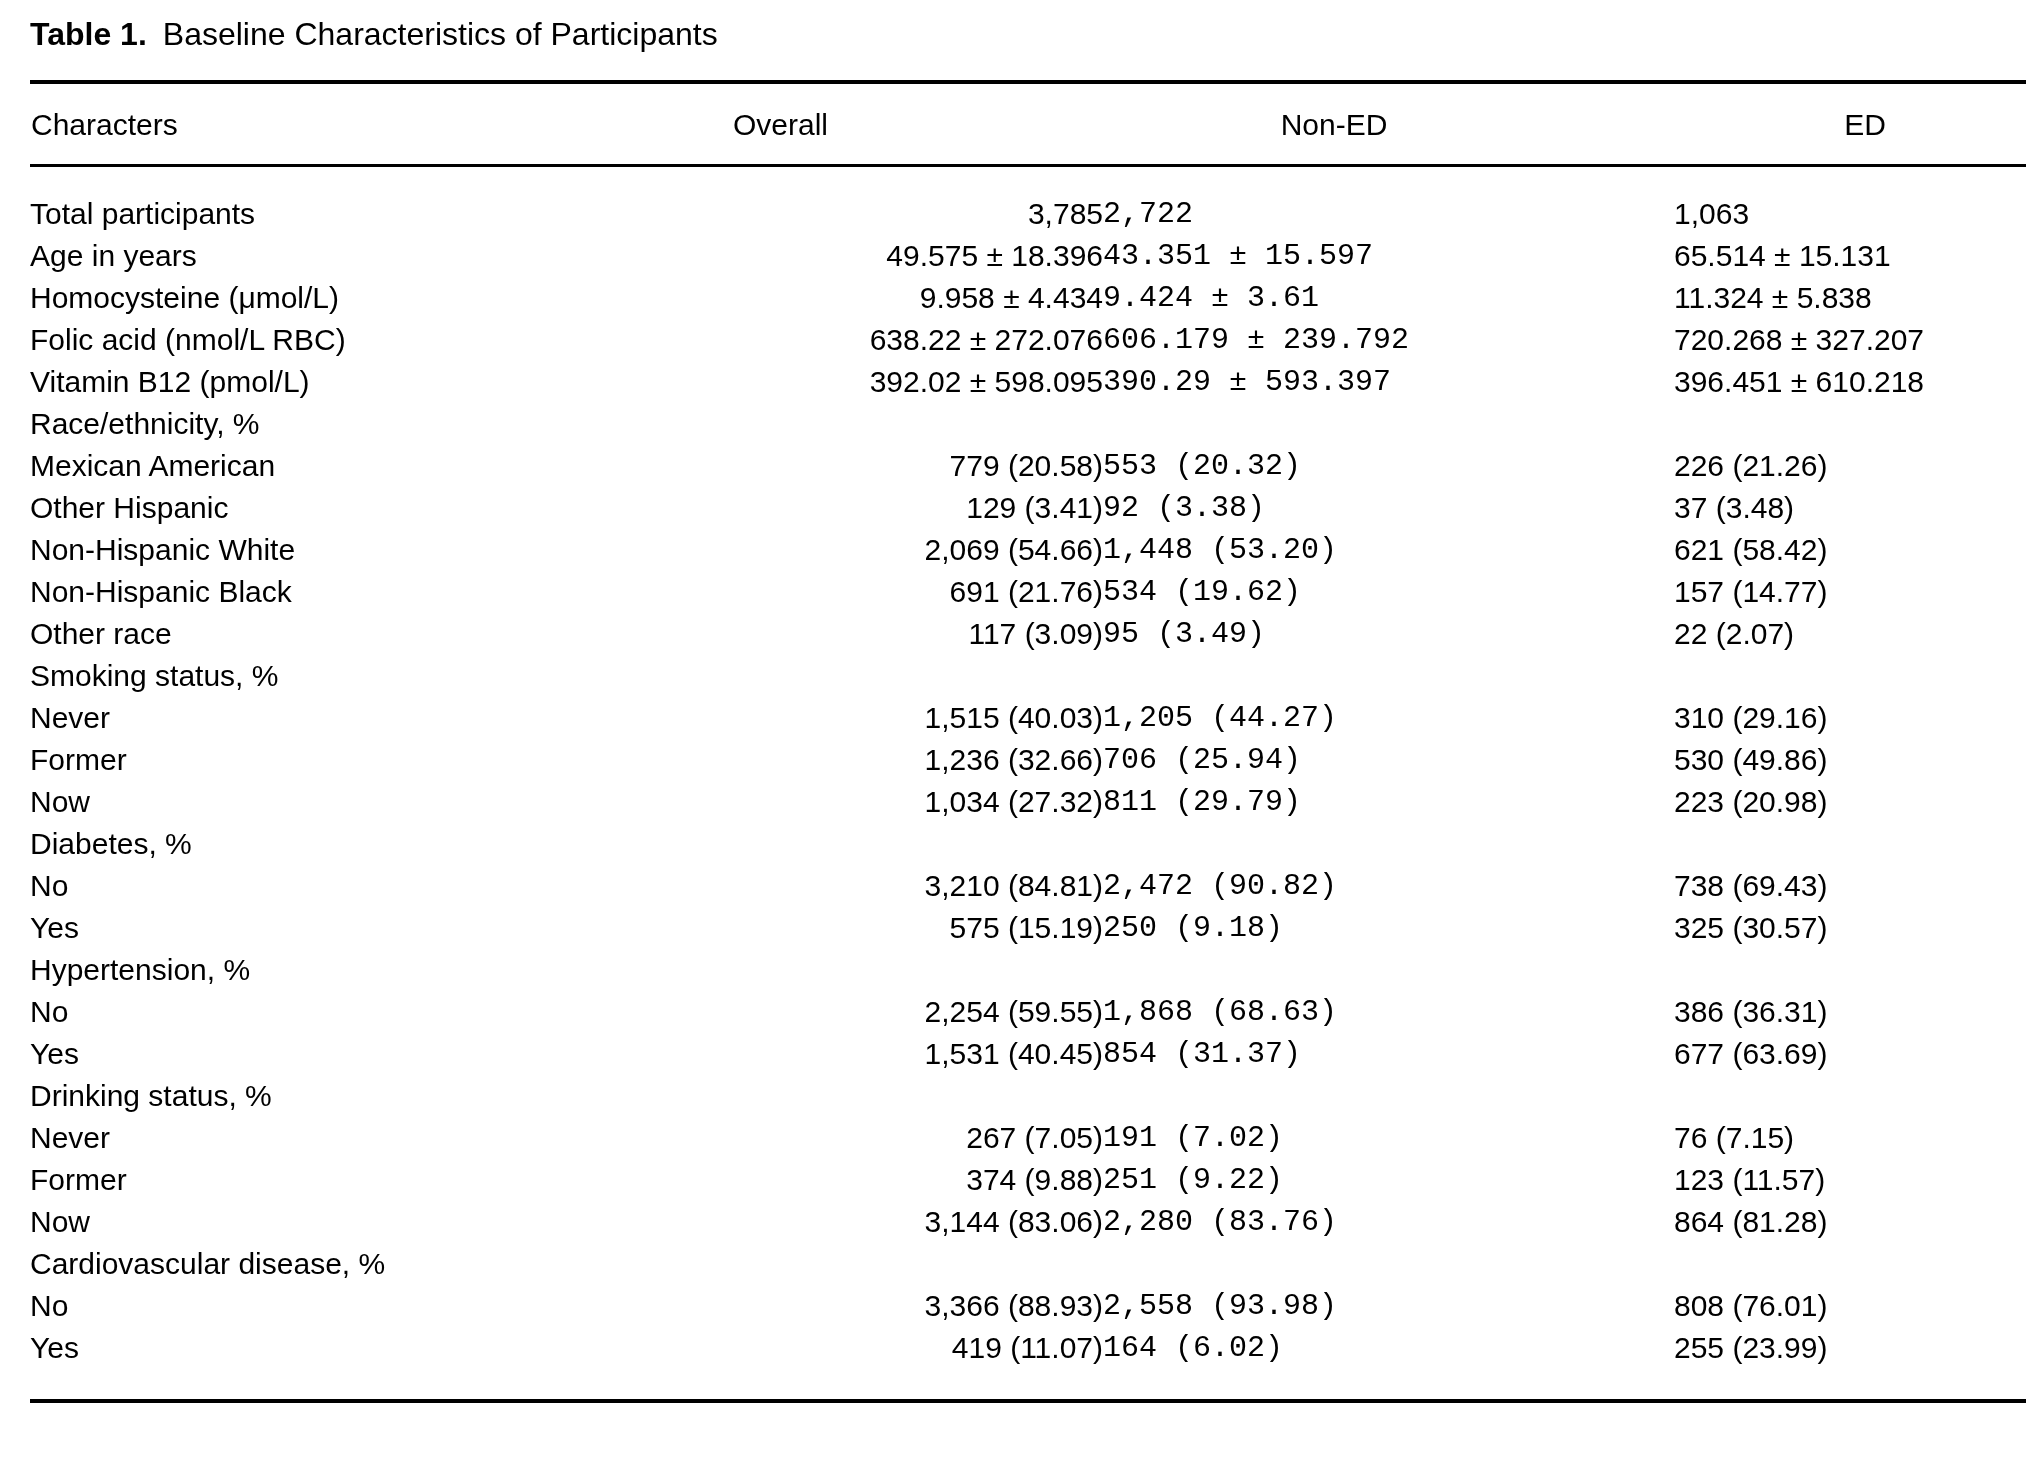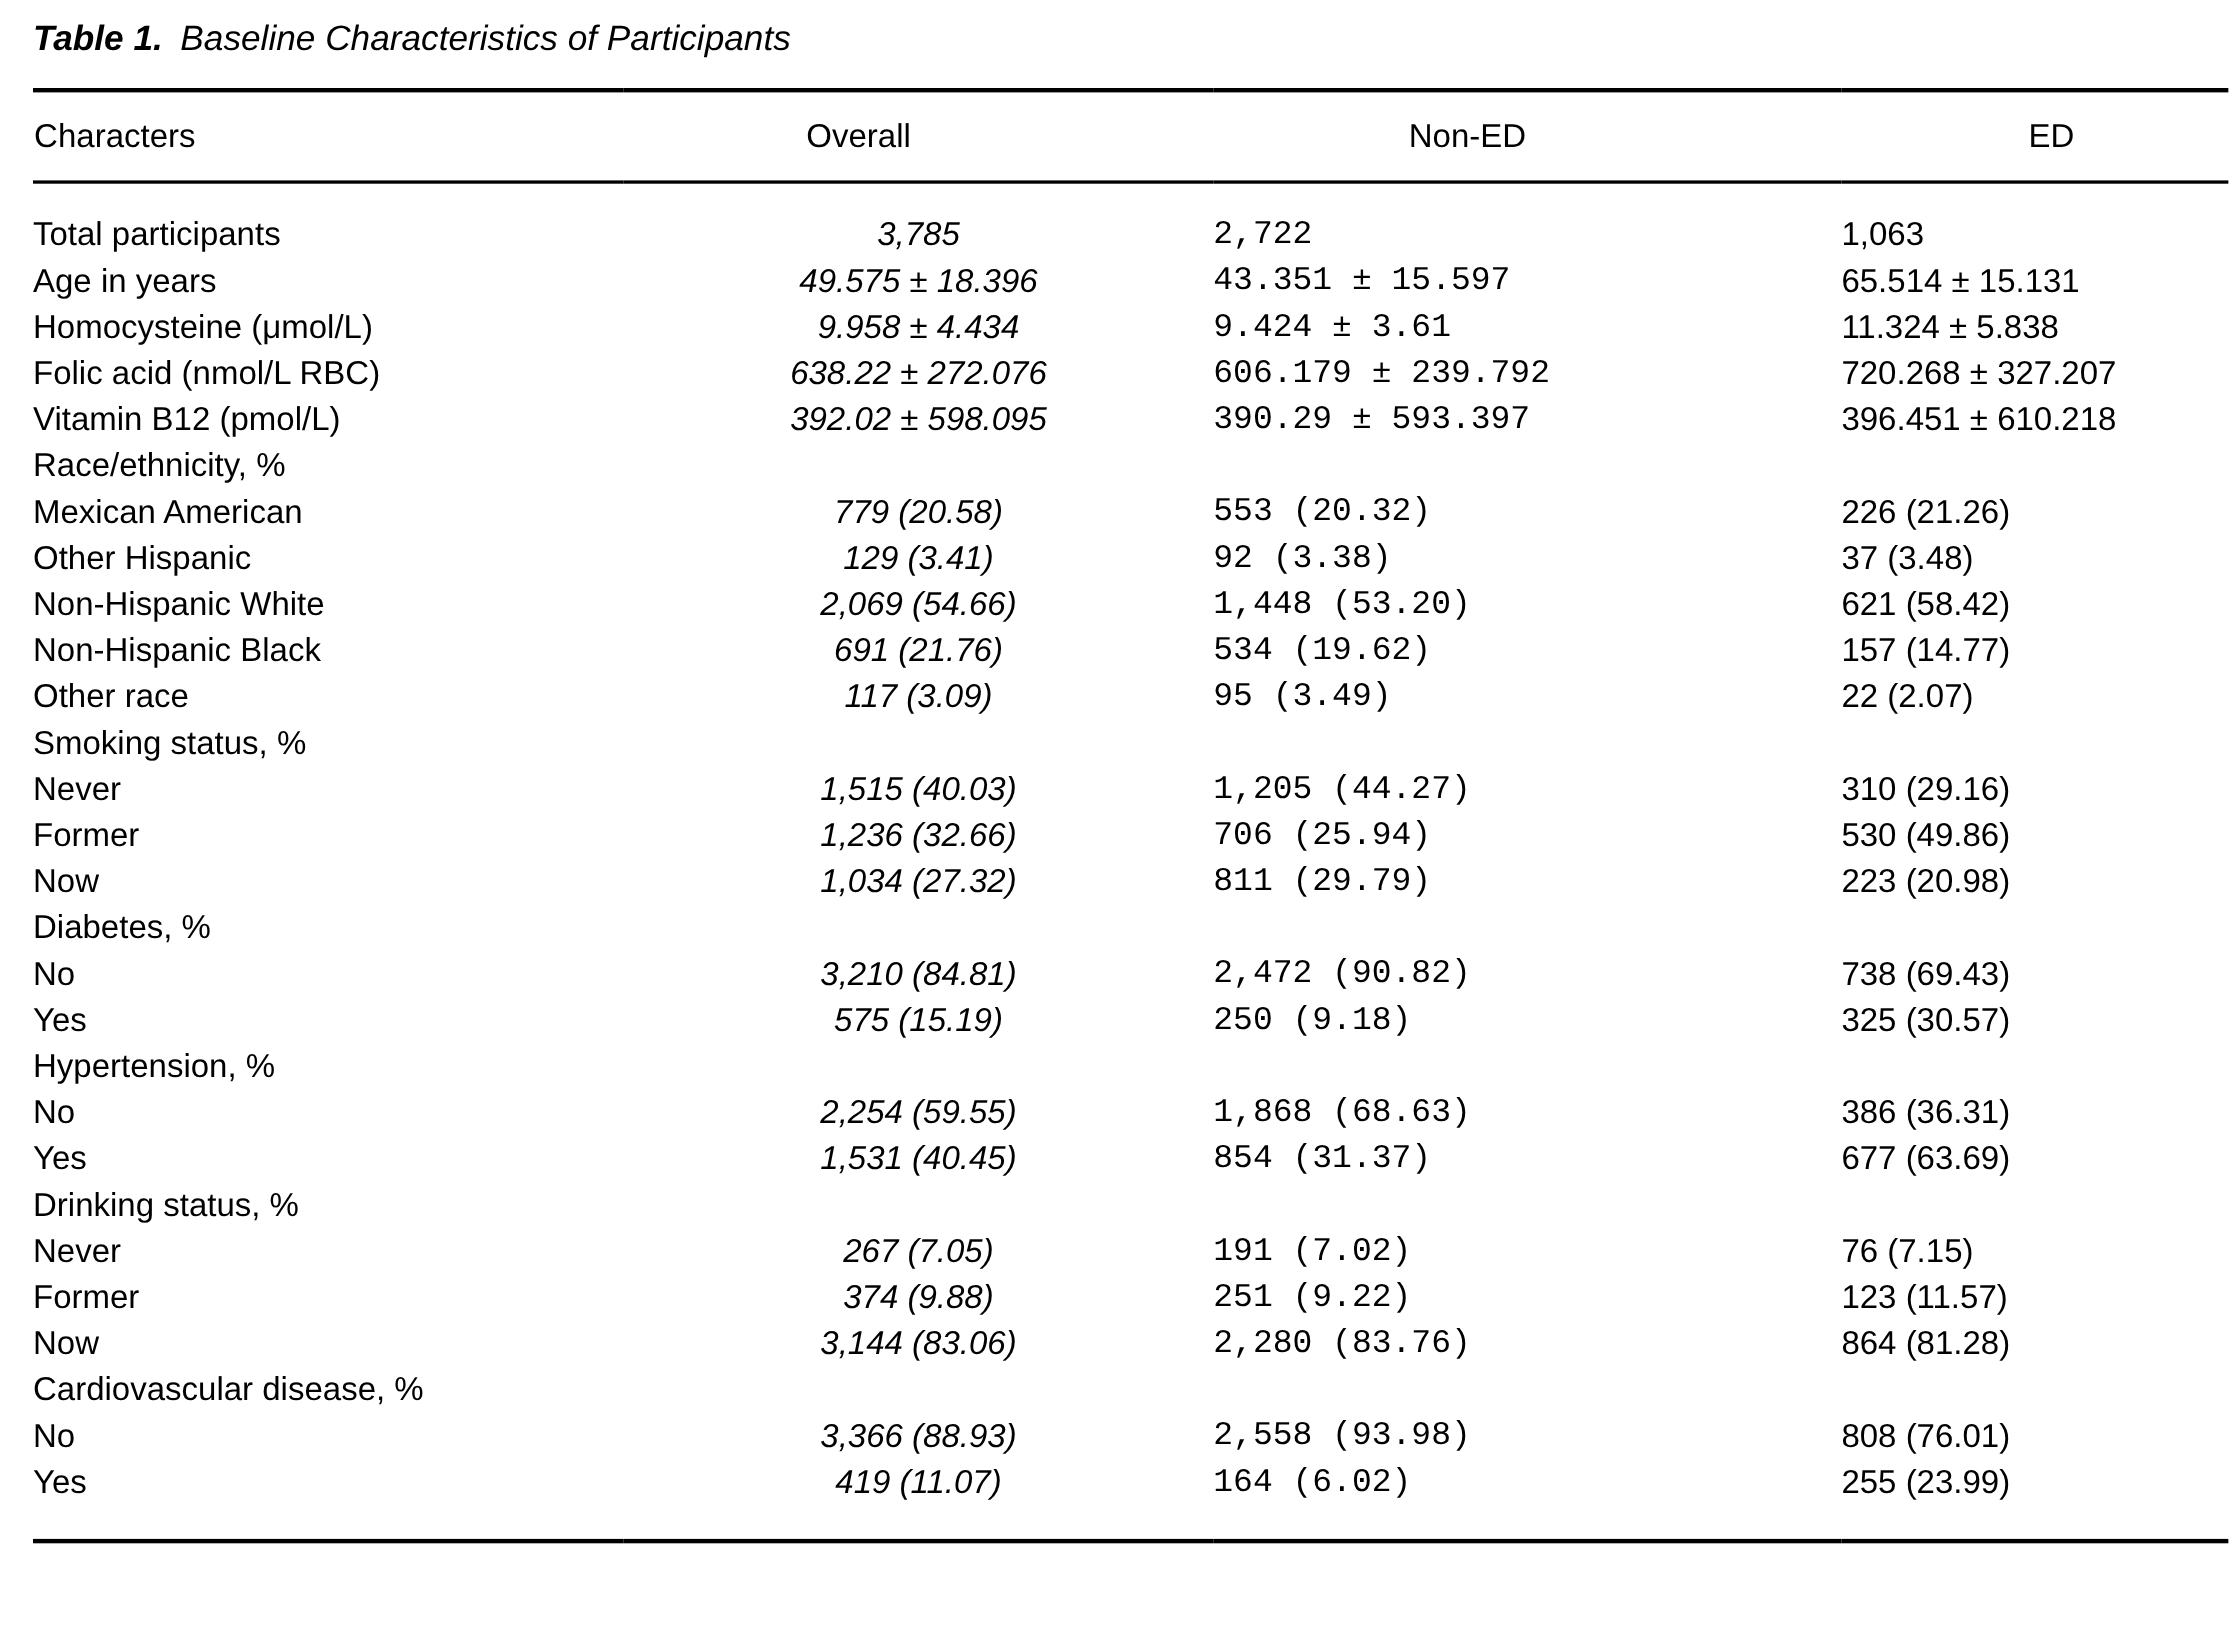--- a/index.html
+++ b/index.html
@@ -15,21 +15,20 @@
     padding: 14px 20px 0 30px;
     background: #ffffff;
     color: #000000;
     font-family: "Liberation Sans", sans-serif;
     overflow: hidden;
   }
   .title {
     font-size: 32px;
     line-height: 40px;
     white-space: nowrap;
-    font-style: italic;
   }
   .title .tlabel {
     font-weight: bold;
     margin-right: 16px;
   }
   table.baseline {
     border-collapse: collapse;
     table-layout: fixed;
     width: 1976px;
     margin-top: 26px;
@@ -52,21 +51,21 @@
   tbody td {
     line-height: 42px;
     padding: 0;
     vertical-align: middle;
     white-space: nowrap;
     overflow: visible;
   }
   tbody tr:first-child td { padding-top: 26px; }
   tbody tr:last-child td { padding-bottom: 30px; }
   td.col-label { text-align: left; }
-  td.col-overall { text-align: center; font-style: italic; }
+  td.col-overall { text-align: right; }
   td.col-non_ed { text-align: left; font-family: Liberation Mono, monospace; }
   td.col-ed { text-align: left; }
   .footnote {
     margin-top: 26px;
     font-size: 27px;
     line-height: 34px;
   }
   .footnote .it { font-style: italic; }
 </style>
 </head>

